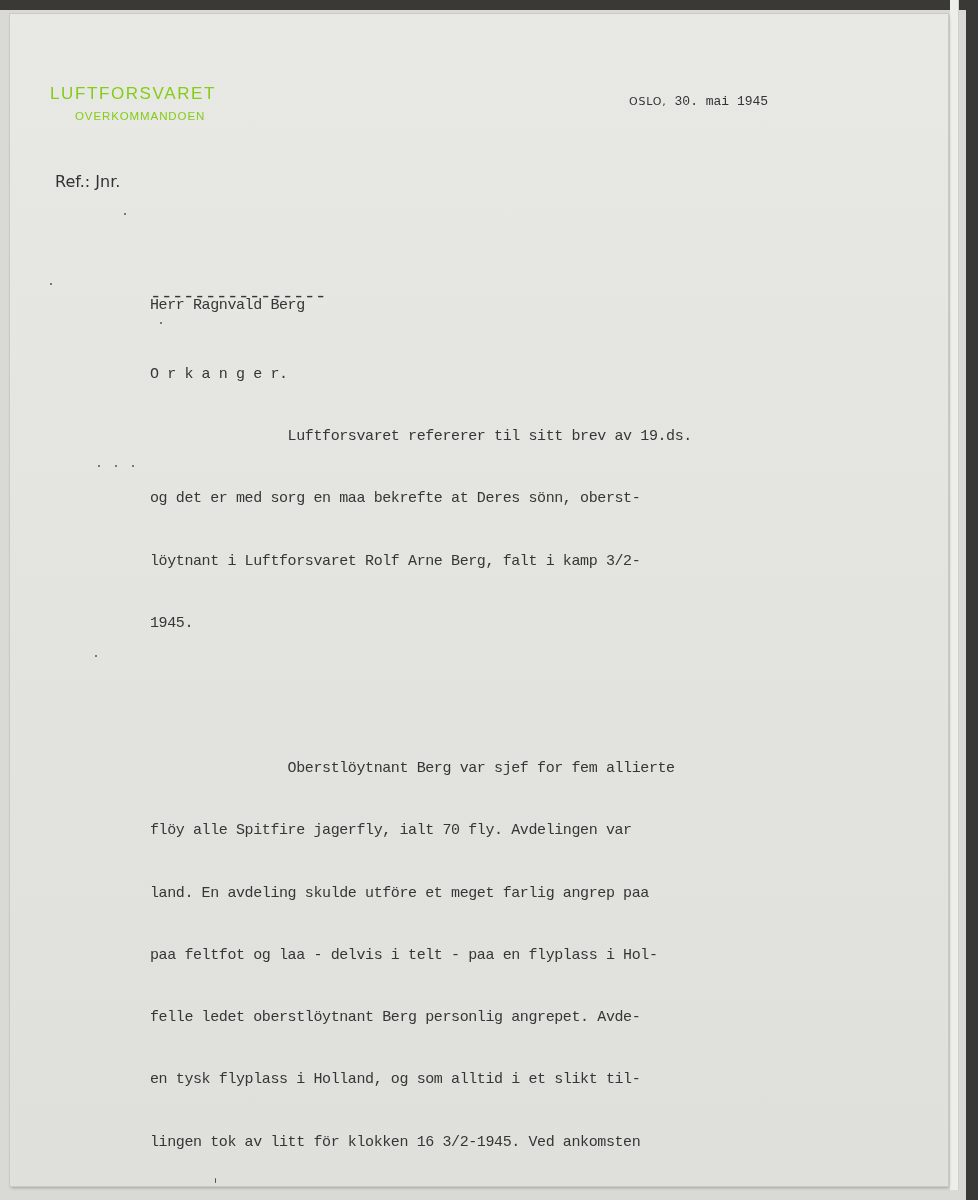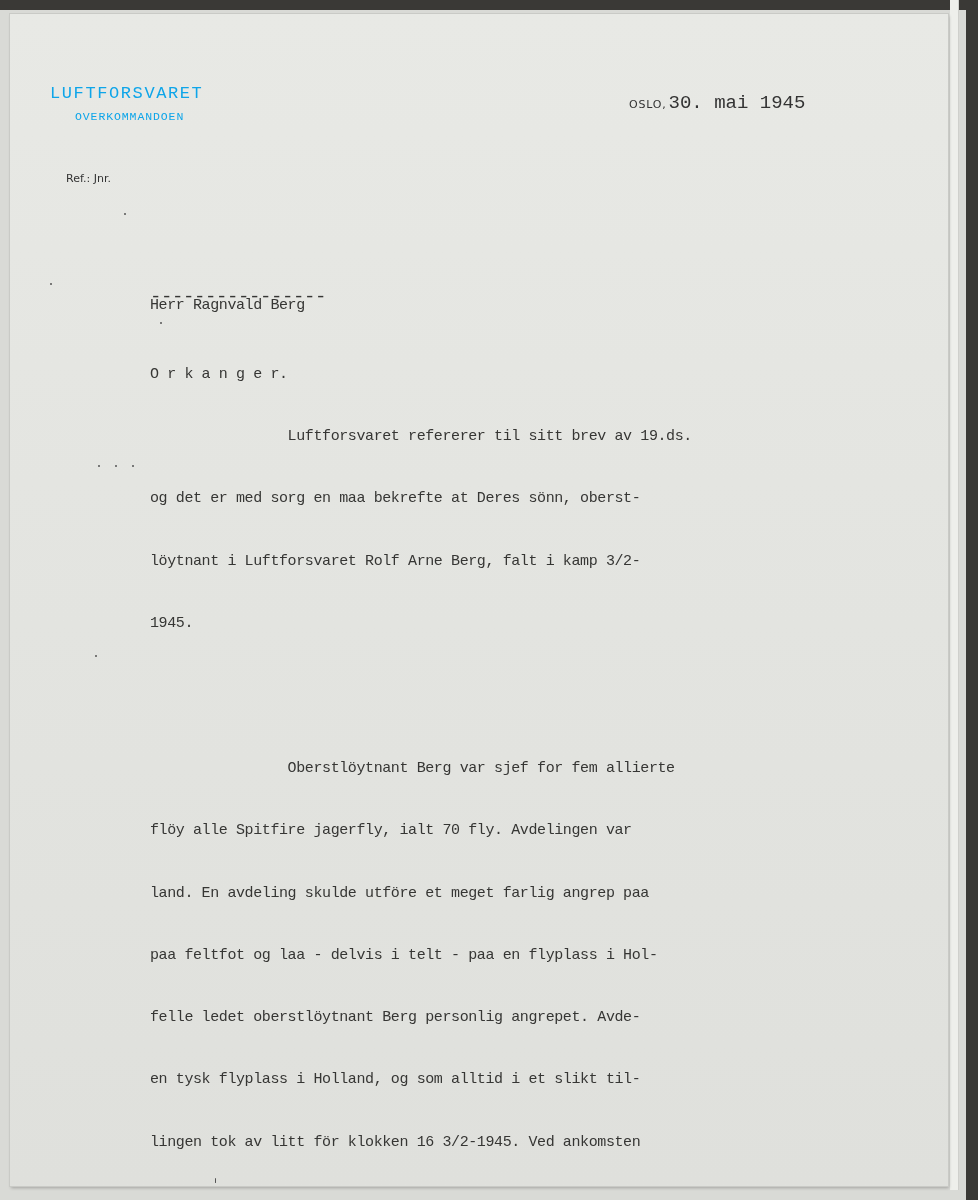--- a/index.html
+++ b/index.html
@@ -36,58 +36,58 @@
       top: 0;
       width: 8px;
       height: 1190px;
       background: #eeefeb;
       border-right: 1px solid #cfd0cc;
     }
     .letterhead {
       position: absolute;
       left: 50px;
       top: 84px;
-      font-family: Liberation Mono, monospace;
-      color: #0ea5e9;
+      font-family: Liberation Sans, sans-serif;
+      color: #84cc16;
     }
     .lh-org {
       font-size: 17px;
       letter-spacing: 1.6px;
       line-height: 20px;
     }
     .lh-sub {
       font-size: 11.5px;
       letter-spacing: 0.9px;
       margin-left: 25px;
       margin-top: 6px;
     }
     .ref {
       position: absolute;
-      left: 66px;
+      left: 55px;
       top: 172px;
       font-family: "DejaVu Sans", sans-serif;
-      font-size: 11px;
+      font-size: 16px;
       color: #333;
     }
     .date {
       position: absolute;
       left: 629px;
       top: 92px;
       font-family: "Liberation Mono", "DejaVu Sans Mono", monospace;
       color: #333;
       white-space: nowrap;
     }
     .date .place {
       font-family: "DejaVu Sans", sans-serif;
       font-size: 11px;
       letter-spacing: 0.8px;
     }
     .date .value {
-      font-size: 19px;
-      margin-left: 2px;
+      font-size: 13px;
+      margin-left: 8px;
     }
     .typed {
       font-family: "Liberation Mono", "DejaVu Sans Mono", monospace;
       color: #363634;
       font-size: 15px;
       white-space: pre;
       letter-spacing: -0.4px;
     }
     .addressee {
       position: absolute;

